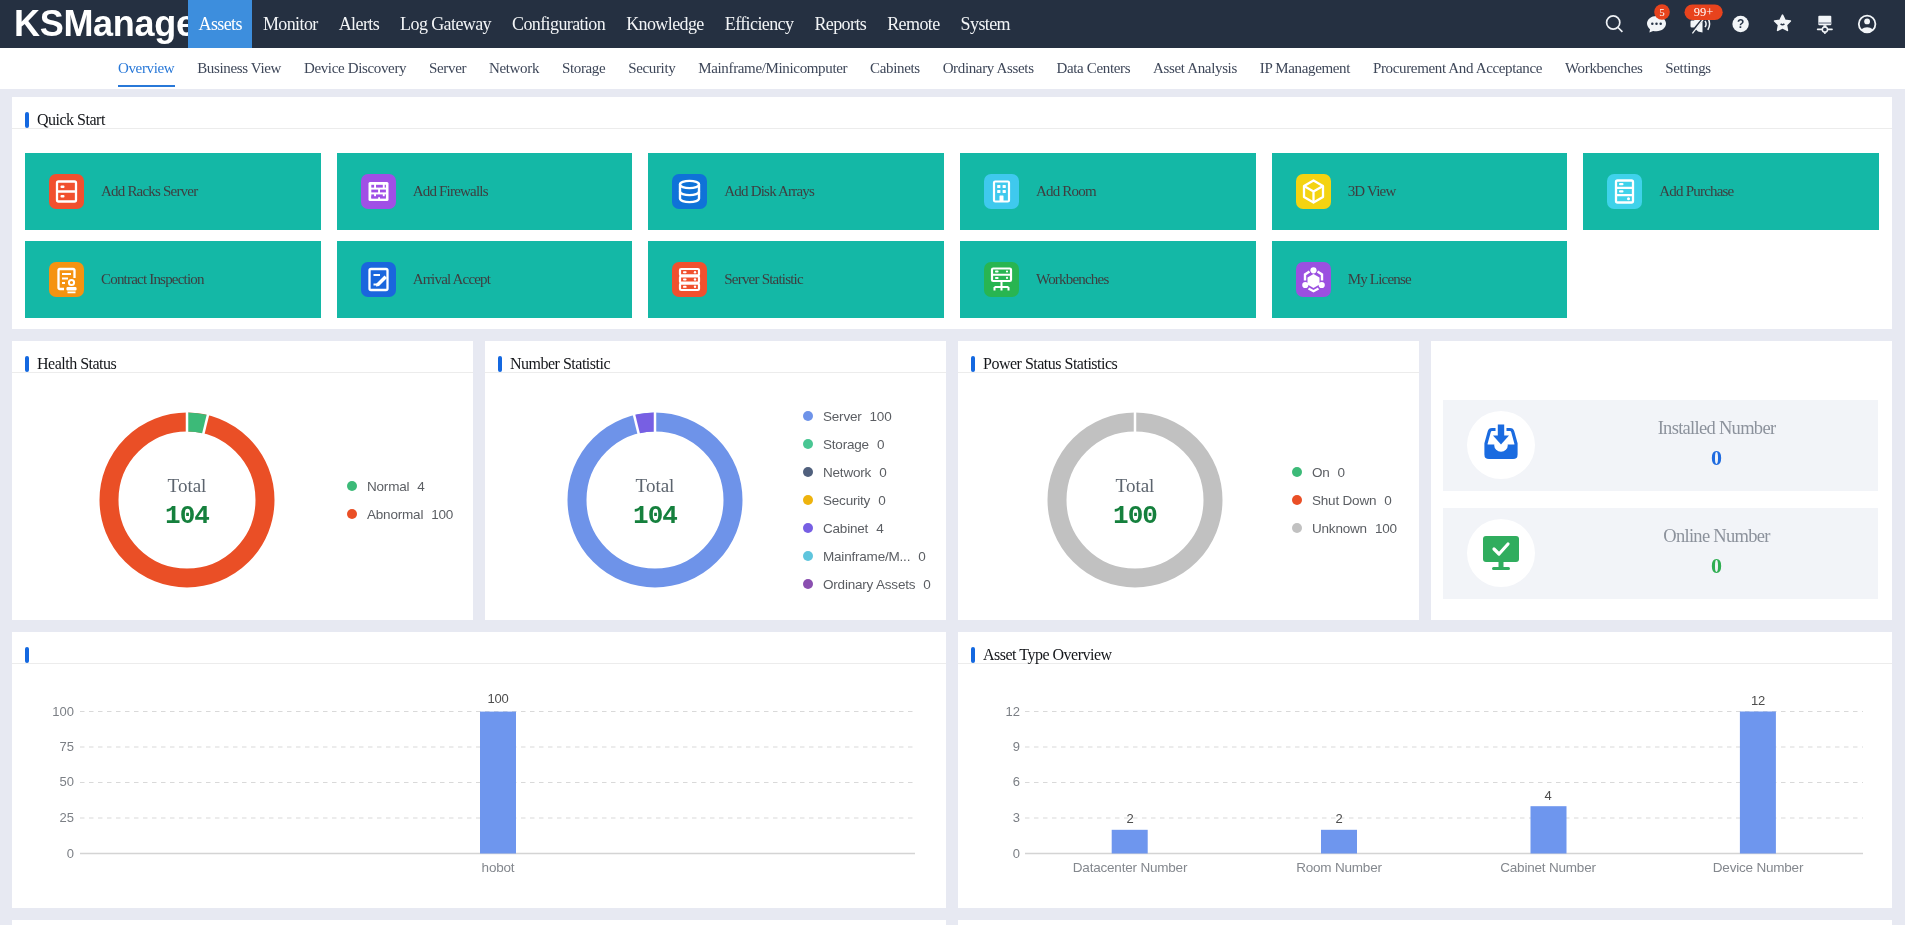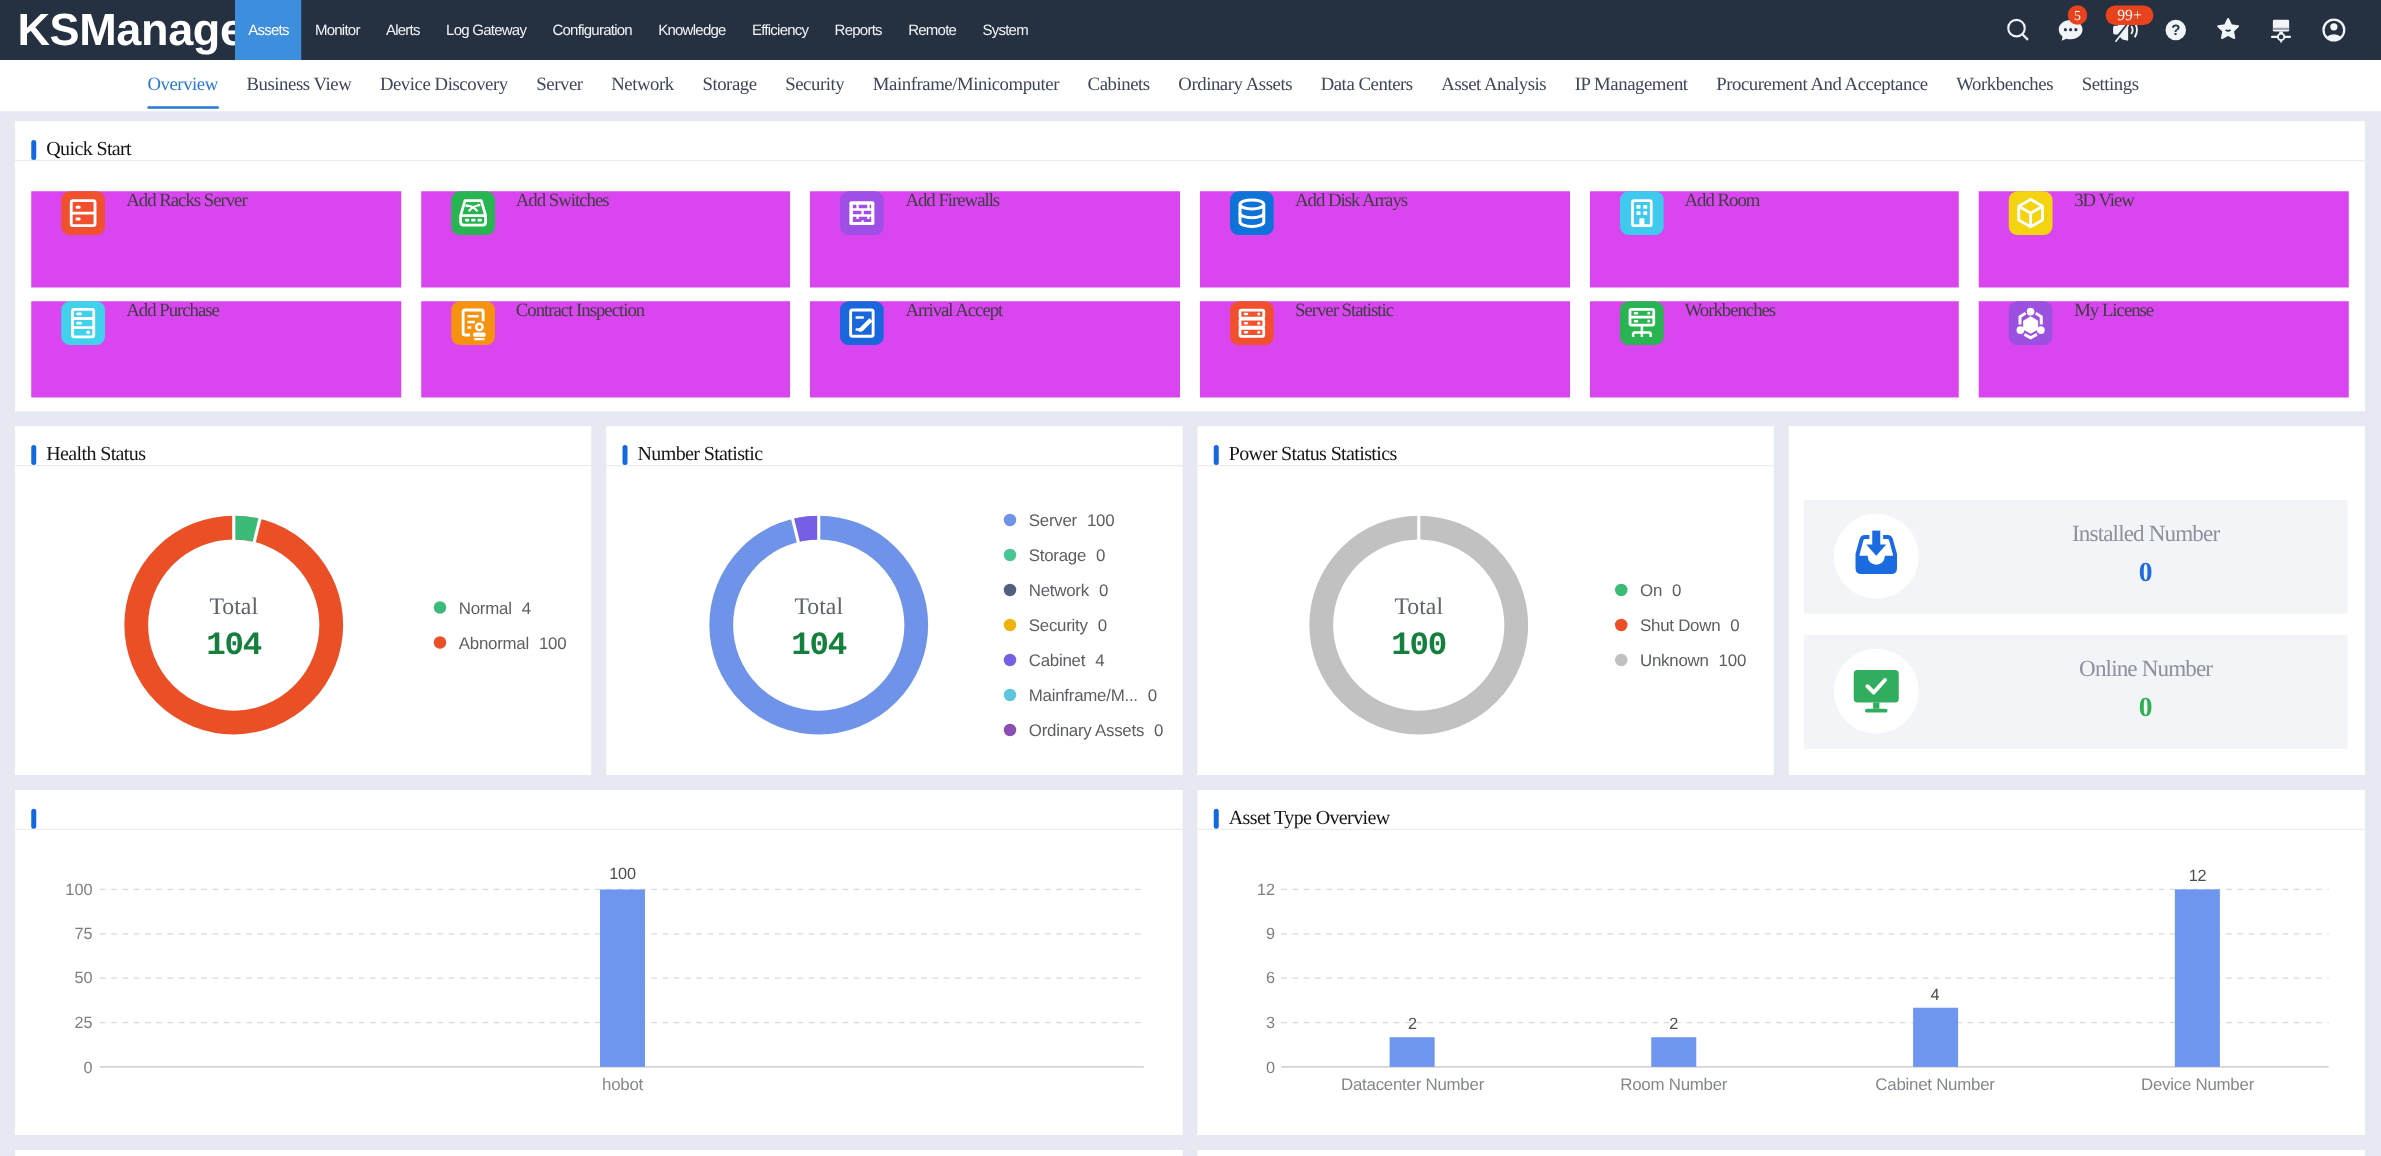--- a/index.html
+++ b/index.html
@@ -3,36 +3,36 @@
 <meta charset="utf-8">
 <style>
 * { margin:0; padding:0; box-sizing:border-box; }
 html,body { width:1905px; height:925px; overflow:hidden; }
 body { background:#e7e9f2; font-family:"Liberation Sans", sans-serif; position:relative; }
 .abs { position:absolute; }
 
 #topbar { position:absolute; left:0; top:0; width:1905px; height:48px; background:#253041; }
 #logo { position:absolute; left:14px; top:0; height:48px; line-height:48px; color:#fff; font-weight:bold; font-size:36px; font-family:"Liberation Sans", sans-serif; letter-spacing:-0.3px; }
 #topnav { position:absolute; left:188px; top:0; height:48px; display:flex; }
-.nitem { height:48px; line-height:48px; padding:0 10.5px; color:#f2f4f6; font-size:12px; letter-spacing:-0.6px; font-family:Liberation Sans, sans-serif; white-space:nowrap; }
+.nitem { height:48px; line-height:48px; padding:0 10.5px; color:#f2f4f6; font-size:18px; letter-spacing:-0.6px; font-family:Liberation Serif, serif; white-space:nowrap; }
 .nitem.active { background:#3d8edd; color:#fff; }
 
 #subnav { position:absolute; left:0; top:48px; width:1905px; height:41px; background:#fff; }
 #subtabs { position:absolute; left:106.5px; top:0; height:41px; display:flex;align-items:flex-end; }
 .stab { height:41px; line-height:41px; padding:0 11.45px; color:#3e4759; font-size:15px; letter-spacing:-0.35px; font-family:"Liberation Serif", serif; white-space:nowrap; position:relative; }
 .stab.active { color:#2878d8; }
 .stab.active::after { content:""; position:absolute; left:11px; right:11px; bottom:2px; height:2px; background:#2878d8; }
 
 .card { position:absolute; background:#fff; }
 .chead { position:relative; height:32px; border-bottom:1px solid #ececec; }
 .chead .bar { position:absolute; left:13px; top:15px; width:4px; height:16px; border-radius:2px; background:#1468e0; }
 .chead .ttl { position:absolute; left:25px; top:0; line-height:46px; font-family:"Liberation Serif", serif; font-size:16px; letter-spacing:-0.5px; color:#14161a; }
 
 #qsbody { position:absolute; left:13px; top:56px; right:13px; display:grid; grid-template-columns:repeat(6,1fr); gap:11px 16px; }
-.tile { background:#d946ef; height:77px; display:flex; }
+.tile { background:#14b8a6; height:77px; display:flex; align-items:center; }
 .tile .ic { width:35px; height:35px; border-radius:7px; margin-left:24px; flex:none; }
 .tile .lb { margin-left:17px; font-family:"Liberation Serif", serif; font-size:15px; letter-spacing:-0.8px; color:#3e3e40; }
 
 .total-wrap { position:absolute; text-align:center; width:140px; }
 .total-t { font-family:"Liberation Serif", serif; font-size:19px; color:#5c646e; }
 .total-n { font-family:Liberation Mono, monospace; font-size:26px; font-weight:bold; color:#15803d; margin-top:4px; letter-spacing:-1px; }
 .legend { position:absolute; }
 .lrow { height:28px; display:flex; align-items:center; font-size:13.5px; letter-spacing:-0.2px; color:#5b5e63; }
 .lrow .dot { width:10px; height:10px; border-radius:50%; margin-right:10px; flex:none; }
 .lrow .val { margin-left:8px; }
@@ -137,38 +137,20 @@
     <div class="tile">
         <svg class="ic" style="background:#f1502e" viewBox="0 0 35 35">
           <g fill="none" stroke="#fff" stroke-width="2.3">
             <rect x="8" y="7.5" width="19" height="20" rx="1.5"></rect>
             <line x1="8" y1="17.5" x2="27" y2="17.5"></line>
           </g>
           <rect x="11.5" y="11.5" width="4" height="2.4" rx="1" fill="#fff"></rect>
           <rect x="11.5" y="21" width="4" height="2.4" rx="1" fill="#fff"></rect>
         </svg>
         <div class="lb">Add Racks Server</div>
-      </div>
-    <div class="tile">
-        <svg class="ic" style="background:#28b551" viewBox="0 0 35 35">
-          <g fill="none" stroke="#fff" stroke-width="2.2">
-            <path d="M11 7.5 H24 L27.5 19.5 H7.5 Z" stroke-linejoin="round"></path>
-            <path d="M7.5 19.5 V24.5 Q7.5 27 10 27 H25 Q27.5 27 27.5 24.5 V19.5"></path>
-          </g>
-          <g stroke="#fff" stroke-width="1.8" fill="none">
-            <path d="M12 11.5 Q17.5 11.5 21 16 M23 11 Q17.5 11.5 14 16"></path>
-          </g>
-          <path d="M12.7 10 L10.8 11.7 L13 12.9 Z M21.3 9.7 L23.8 10.7 L21.8 12.6 Z" fill="#fff"></path>
-          <g fill="#fff">
-            <rect x="11" y="22" width="3.4" height="2.2" rx="0.8"></rect>
-            <rect x="16" y="22" width="3.4" height="2.2" rx="0.8"></rect>
-            <rect x="21" y="22" width="3.4" height="2.2" rx="0.8"></rect>
-          </g>
-        </svg>
-        <div class="lb">Add Switches</div>
       </div>
     <div class="tile">
         <svg class="ic" style="background:#a04fe6" viewBox="0 0 35 35">
           <rect x="7.5" y="8" width="20" height="19" rx="1.5" fill="#fff"></rect>
           <g fill="#a04fe6">
             <rect x="10.3" y="10.8" width="2.8" height="2.8"></rect>
             <rect x="15" y="10.8" width="6.8" height="2.8"></rect>
             <rect x="23.7" y="10.8" width="1.2" height="2.8"></rect>
             <rect x="10.3" y="15.6" width="6.8" height="2.8"></rect>
             <rect x="19" y="15.6" width="5.9" height="2.8"></rect>

